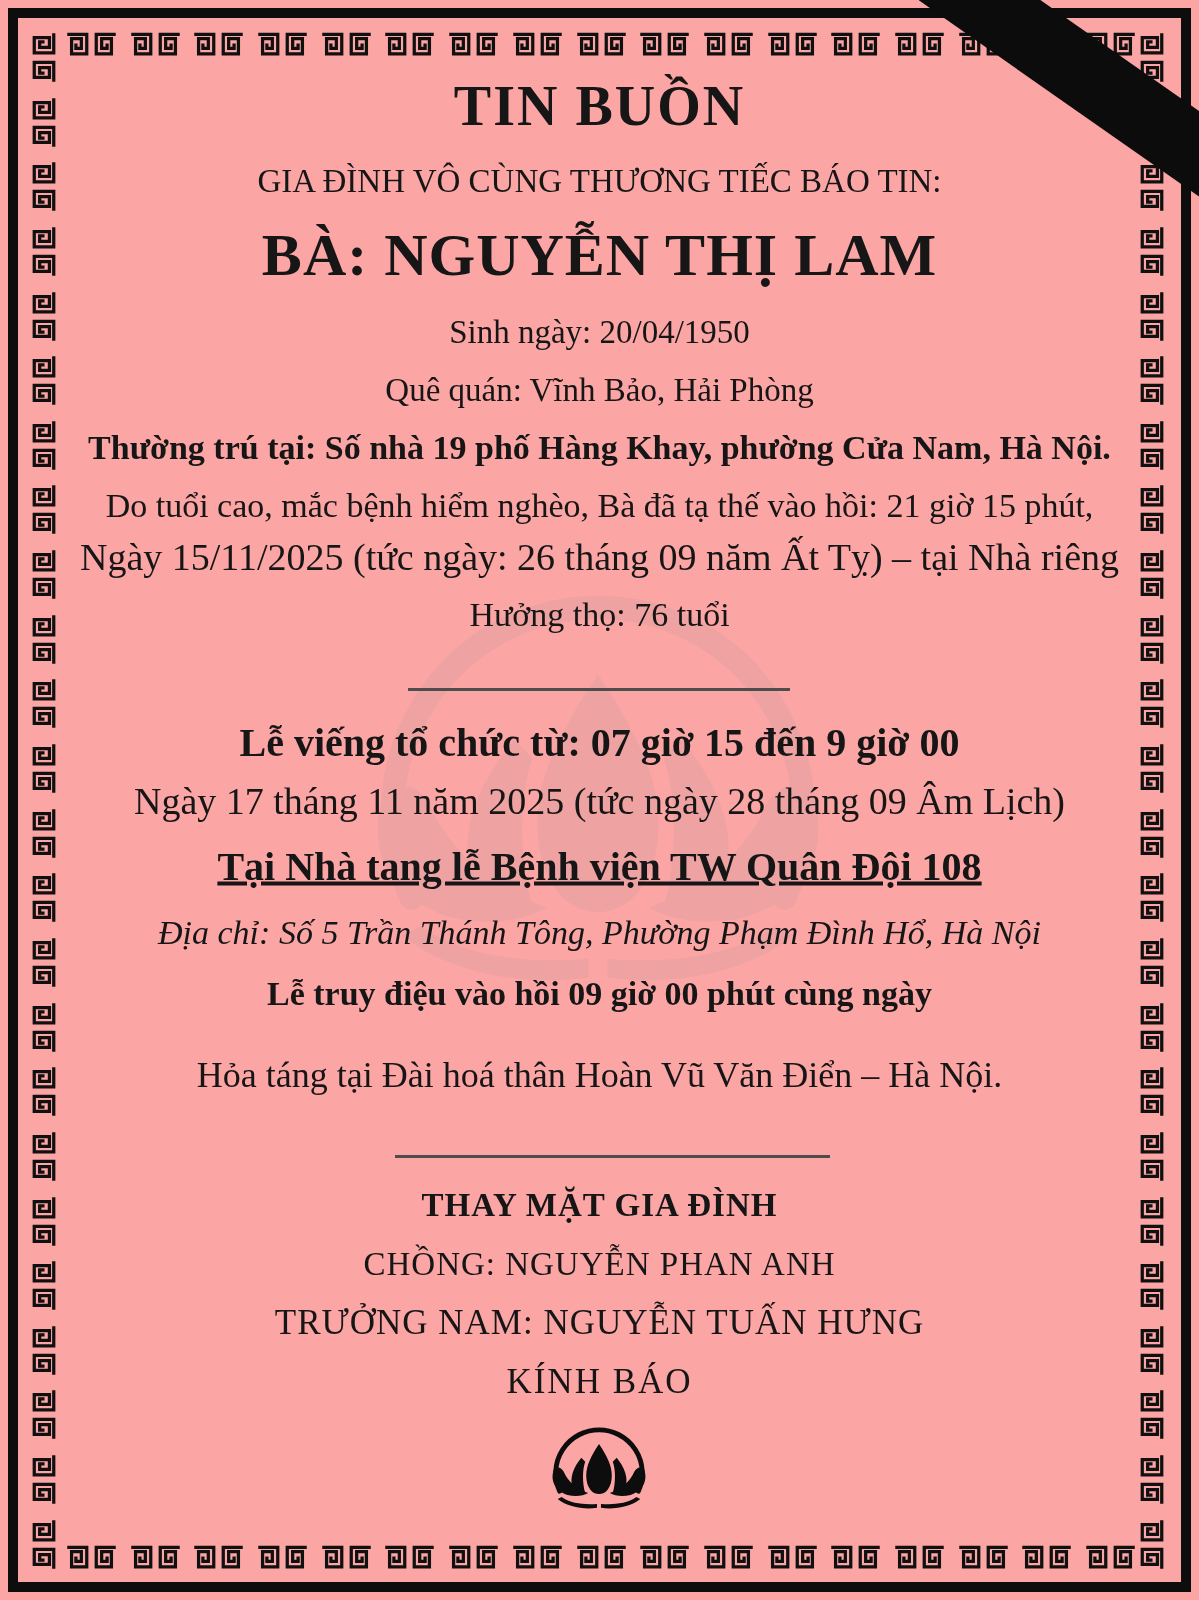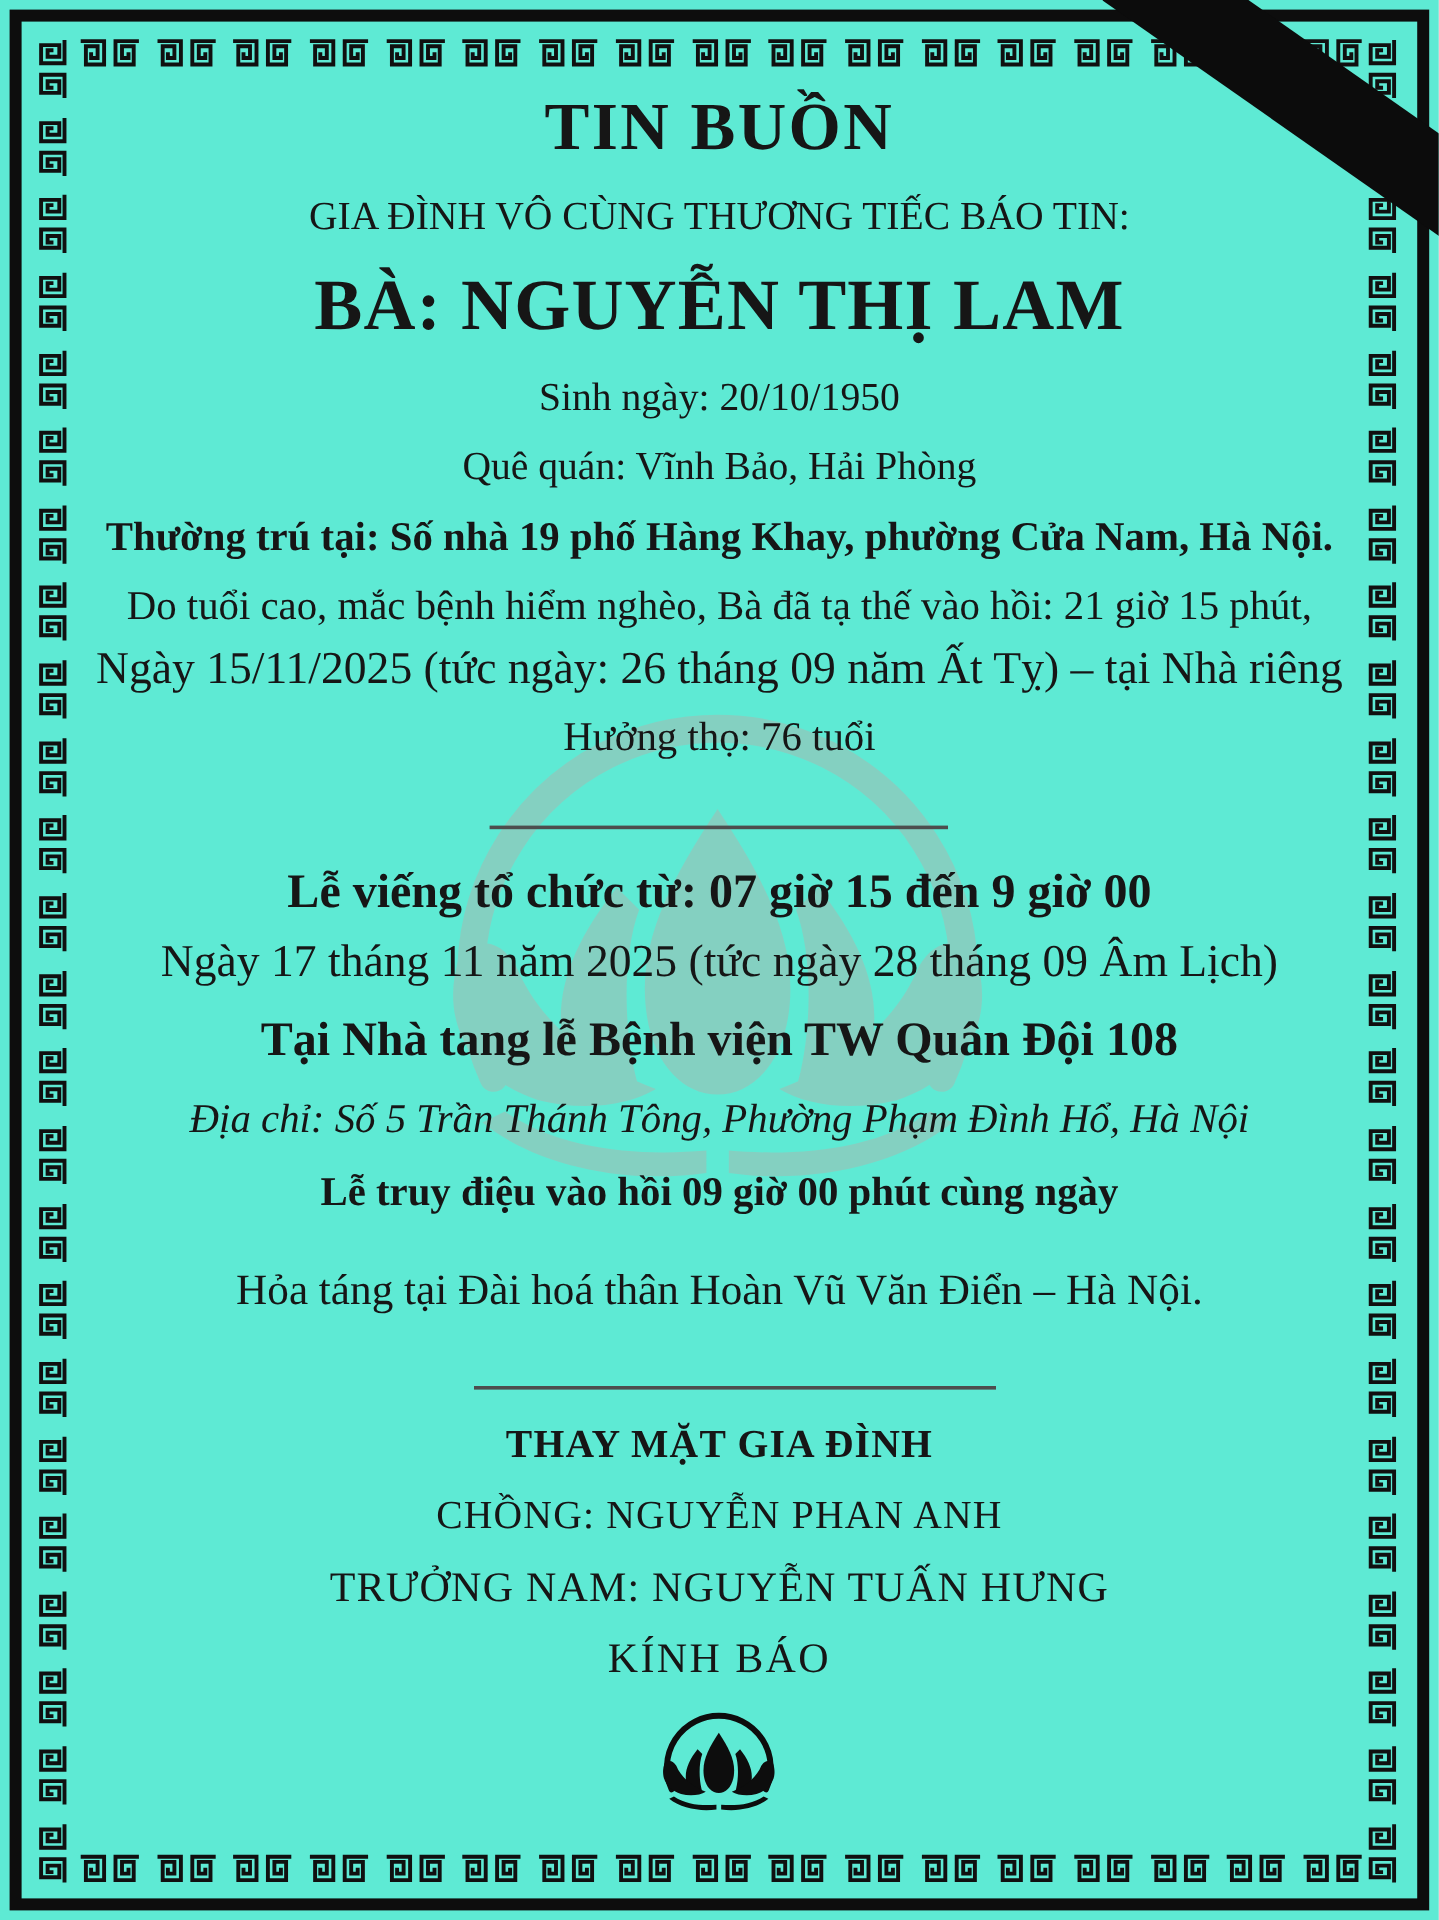--- a/index.html
+++ b/index.html
@@ -1,18 +1,18 @@
 <!DOCTYPE html>
 <html><head>
 <meta charset="utf-8">
 <style>
   html,body{margin:0;padding:0;background:#e9e9e9;}
   .page{
     position:relative;width:1199px;height:1600px;margin:0 auto;
-    background:#5eead4;overflow:hidden;
+    background:#fca5a5;overflow:hidden;
     font-family:"Liberation Serif","DejaVu Serif",serif;color:#161616;
   }
   
   .frame{position:absolute;left:8px;top:8px;right:8px;bottom:8px;border:10px solid #0d0d0d;z-index:4;pointer-events:none;}
   
   .meander{position:absolute;display:flex;justify-content:space-between;overflow:hidden;z-index:4;}
   .m-top{left:64px;top:31px;width:1074px;height:28px;}
   .m-bottom{left:64px;top:1544px;width:1074px;height:28px;}
   .m-left{left:31px;top:30px;width:28px;height:1542px;flex-direction:column;}
   .m-right{left:1139px;top:30px;width:28px;height:1542px;flex-direction:column;}
@@ -32,21 +32,21 @@
   .l-sub     {top:181px;font-size:33px;}
   .l-name    {top:255px;font-size:60px;font-weight:bold;letter-spacing:1px;}
   .l-birth   {top:332px;font-size:33px;}
   .l-home    {top:390px;font-size:33px;}
   .l-resid   {top:448px;font-size:34px;font-weight:bold;}
   .l-death1  {top:506px;font-size:34px;}
   .l-death2  {top:557px;font-size:38px;}
   .l-age     {top:615px;font-size:34px;}
   .l-visit   {top:742px;font-size:40px;font-weight:bold;}
   .l-date    {top:801px;font-size:38px;font-weight:normal;}
-  .l-venue   {top:866px;font-size:40px;font-weight:bold;}
+  .l-venue   {top:866px;font-size:40px;font-weight:bold;text-decoration:underline;}
   .l-addr    {top:933px;font-size:34px;font-style:italic;}
   .l-memor   {top:994px;font-size:34px;font-weight:bold;}
   .l-crema   {top:1075px;font-size:36px;}
   .l-behalf  {top:1205px;font-size:33px;font-weight:bold;letter-spacing:1px;}
   .l-husband {top:1264px;font-size:33px;letter-spacing:1px;}
   .l-son     {top:1323px;font-size:35px;letter-spacing:1px;}
   .l-closing {top:1382px;font-size:35px;font-weight:normal;letter-spacing:2px;}
   .divider{position:absolute;height:3px;background:#4d4d4d;z-index:3;}
   .d1{top:688px;left:408px;width:382px;}
   .d2{top:1155px;left:395px;width:435px;}
@@ -745,21 +745,21 @@
 
   <div class="ribbon"></div>
 
   <svg class="watermark" viewBox="0 0 120 100">
     <use href="#lotus-logo"></use>
   </svg>
 
   <div class="ln l-title">TIN BUỒN</div>
   <div class="ln l-name">BÀ: NGUYỄN THỊ LAM</div>
   <div class="ln l-sub">GIA ĐÌNH VÔ CÙNG THƯƠNG TIẾC BÁO TIN:</div>
-  <div class="ln l-birth">Sinh ngày: 20/10/1950</div>
+  <div class="ln l-birth">Sinh ngày: 20/04/1950</div>
   <div class="ln l-home">Quê quán: Vĩnh Bảo, Hải Phòng</div>
   <div class="ln l-resid">Thường trú tại: Số nhà 19 phố Hàng Khay, phường Cửa Nam, Hà Nội.</div>
   <div class="ln l-death1">Do tuổi cao, mắc bệnh hiểm nghèo, Bà đã tạ thế vào hồi: 21 giờ 15 phút,</div>
   <div class="ln l-death2">Ngày 15/11/2025 (tức ngày: 26 tháng 09 năm Ất Tỵ) – tại Nhà riêng</div>
   <div class="ln l-age">Hưởng thọ: 76 tuổi</div>
 
   <div class="divider d1"></div>
 
   <div class="ln l-visit">Lễ viếng tổ chức từ: 07 giờ 15 đến 9 giờ 00</div>
   <div class="ln l-date">Ngày 17 tháng 11 năm 2025 (tức ngày 28 tháng 09 Âm Lịch)</div>

